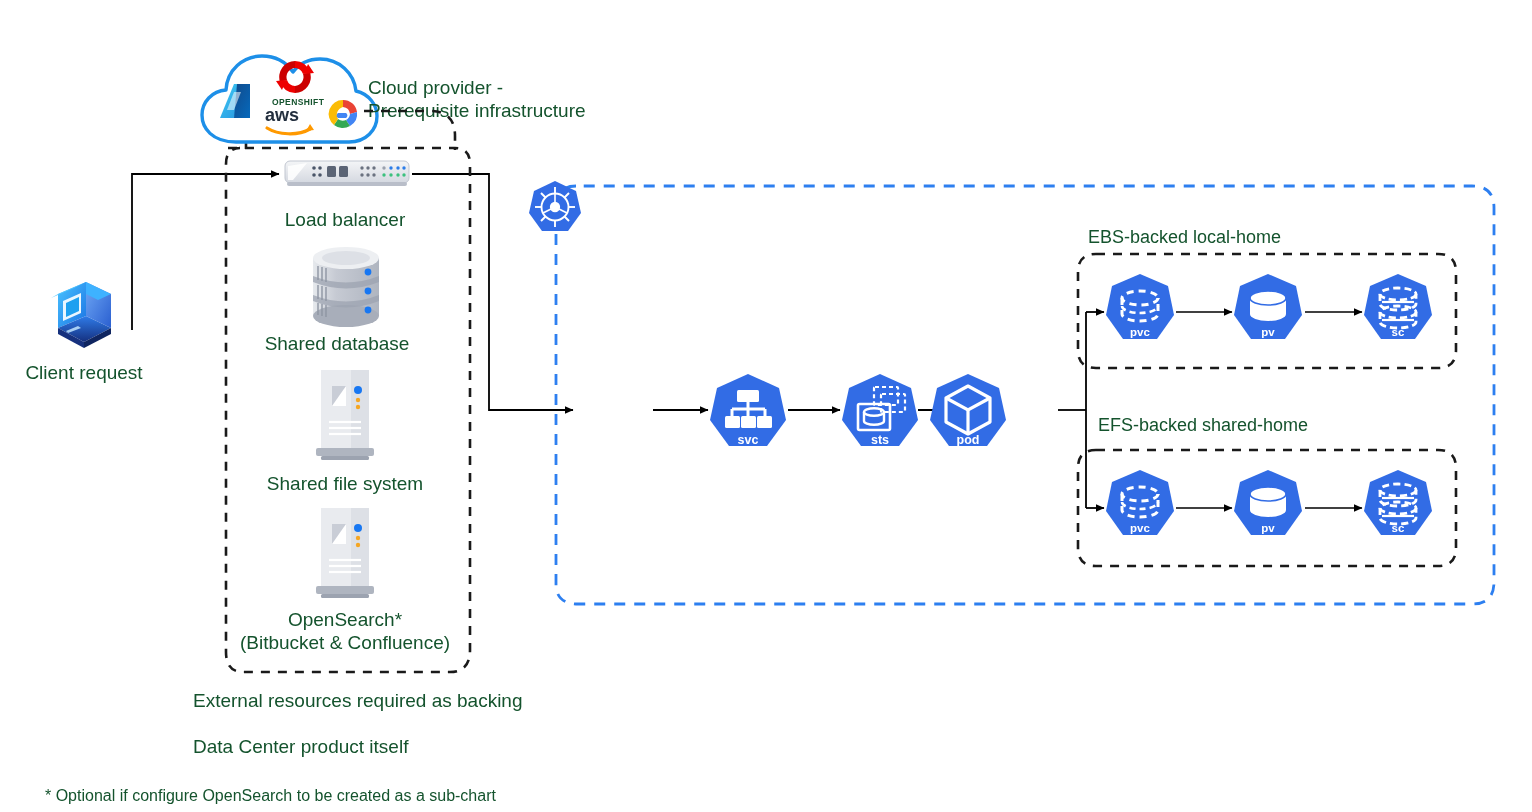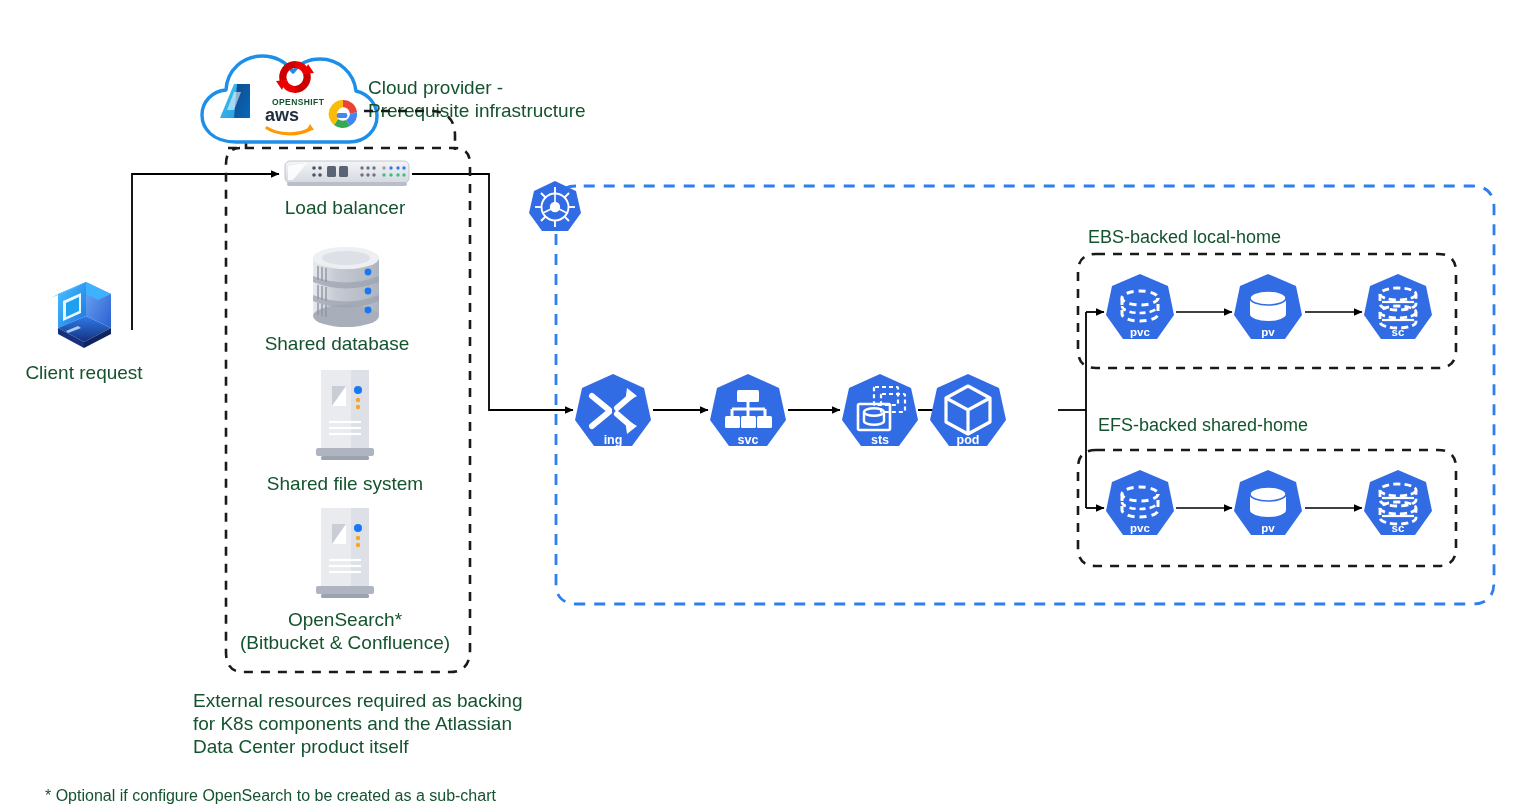--- a/index.html
+++ b/index.html
@@ -236,21 +236,21 @@
         <circle cx="108" cy="10" r="1.7" fill="#2B7DE9"></circle>
         <circle cx="115" cy="10" r="1.7" fill="#2B7DE9"></circle>
         <circle cx="121" cy="10" r="1.7" fill="#2B7DE9"></circle>
         <circle cx="101" cy="17" r="1.7" fill="#3BC17E"></circle>
         <circle cx="108" cy="17" r="1.7" fill="#3BC17E"></circle>
         <circle cx="115" cy="17" r="1.7" fill="#3BC17E"></circle>
         <circle cx="121" cy="17" r="1.7" fill="#3BC17E"></circle>
       </g>
     </svg>
   </div>
-  <div class="lbl lbl-center node-caption" style="left:345px; top:196px;">Load balancer</div>
+  <div class="lbl lbl-center node-caption" style="left:345px; top:208px;">Load balancer</div>
 
   <div class="iconbox" style="left:302px; top:240px; width:88px; height:88px;">
     <svg viewBox="0 0 88 88" width="88" height="88">
       <defs>
         <linearGradient id="dbg" x1="0" y1="0" x2="1" y2="0">
           <stop offset="0" stop-color="#E6E9ED"></stop>
             <stop offset="0.35" stop-color="#C6CAD3"></stop>
           <stop offset="1" stop-color="#AFB5C0"></stop>
         </linearGradient>
       </defs>
@@ -317,21 +317,20 @@
         <line x1="17" y1="66" x2="49" y2="66"></line>
       </g>
       <rect x="4" y="80" width="58" height="8" rx="2" fill="#AFB5C0"></rect>
       <rect x="9" y="88" width="48" height="4" rx="1.5" fill="#9CA3B0"></rect>
     </svg>
   </div>
   <div class="lbl lbl-center node-caption" style="left:345px; top:608px;">OpenSearch*</div>
   <div class="lbl lbl-center node-caption" style="left:345px; top:631px;">(Bitbucket &amp; Confluence)</div>
 
   <div class="lbl annot" style="left:193px; top:689px;">External resources required as backing</div>
-  <div class="lbl annot" style="left:193px; top:712px;">for K8s components and the Atlassian</div>
   <div class="lbl annot" style="left:193px; top:735px;">Data Center product itself</div>
 
   <div class="iconbox" style="left:528px; top:180px; width:54px; height:54px;">
     <svg viewBox="0 0 54 54" width="54" height="54">
       <polygon points="27,1 48,11 53,33 40,51 14,51 1,33 6,11" fill="#326CE5"></polygon>
       <g stroke="#ffffff" stroke-width="1.9" fill="none">
         <circle cx="27" cy="27" r="13.5"></circle>
         <circle cx="27" cy="27" r="4.2" fill="#ffffff"></circle>
         <line x1="27" y1="13.5" x2="27" y2="7"></line>
         <line x1="27" y1="40.5" x2="27" y2="47"></line>
@@ -343,34 +342,20 @@
         <line x1="17.5" y1="36.5" x2="13" y2="41"></line>
       </g>
       <g stroke="#ffffff" stroke-width="1.6">
         <line x1="27" y1="23" x2="27" y2="14"></line>
         <line x1="31" y1="29" x2="39" y2="33"></line>
         <line x1="23" y1="29" x2="15" y2="33"></line>
       </g>
     </svg>
   </div>
 
-  <div class="iconbox" style="left:573px; top:372px; width:80px; height:80px;">
-    <svg viewBox="0 0 80 80" width="80" height="80">
-      <polygon points="40,2 71,16 78,48 59,74 21,74 2,48 9,16" fill="#326CE5"></polygon>
-      <g stroke="#ffffff" stroke-width="6" fill="none" stroke-linecap="round">
-        <path d="M19,24 L36,38"></path>
-        <path d="M44,42 L58,54"></path>
-        <path d="M19,54 L36,40"></path>
-        <path d="M44,36 L58,24"></path>
-      </g>
-      <polygon points="54,16 64,24 52,31" fill="#ffffff"></polygon>
-      <polygon points="54,62 64,54 52,47" fill="#ffffff"></polygon>
-      <text x="40" y="72" font-family="Liberation Sans, sans-serif" font-size="12.5" font-weight="bold" fill="#ffffff" text-anchor="middle">ing</text>
-    </svg>
-  </div>
 
   <div class="iconbox" style="left:708px; top:372px; width:80px; height:80px;">
     <svg viewBox="0 0 80 80" width="80" height="80">
       <polygon points="40,2 71,16 78,48 59,74 21,74 2,48 9,16" fill="#326CE5"></polygon>
       <rect x="29" y="18" width="22" height="12" rx="1.5" fill="#ffffff"></rect>
       <rect x="17" y="44" width="15" height="12" rx="1.5" fill="#ffffff"></rect>
       <rect x="33" y="44" width="15" height="12" rx="1.5" fill="#ffffff"></rect>
       <rect x="49" y="44" width="15" height="12" rx="1.5" fill="#ffffff"></rect>
       <g stroke="#ffffff" stroke-width="3" fill="none">
         <line x1="40" y1="30" x2="40" y2="37"></line>

